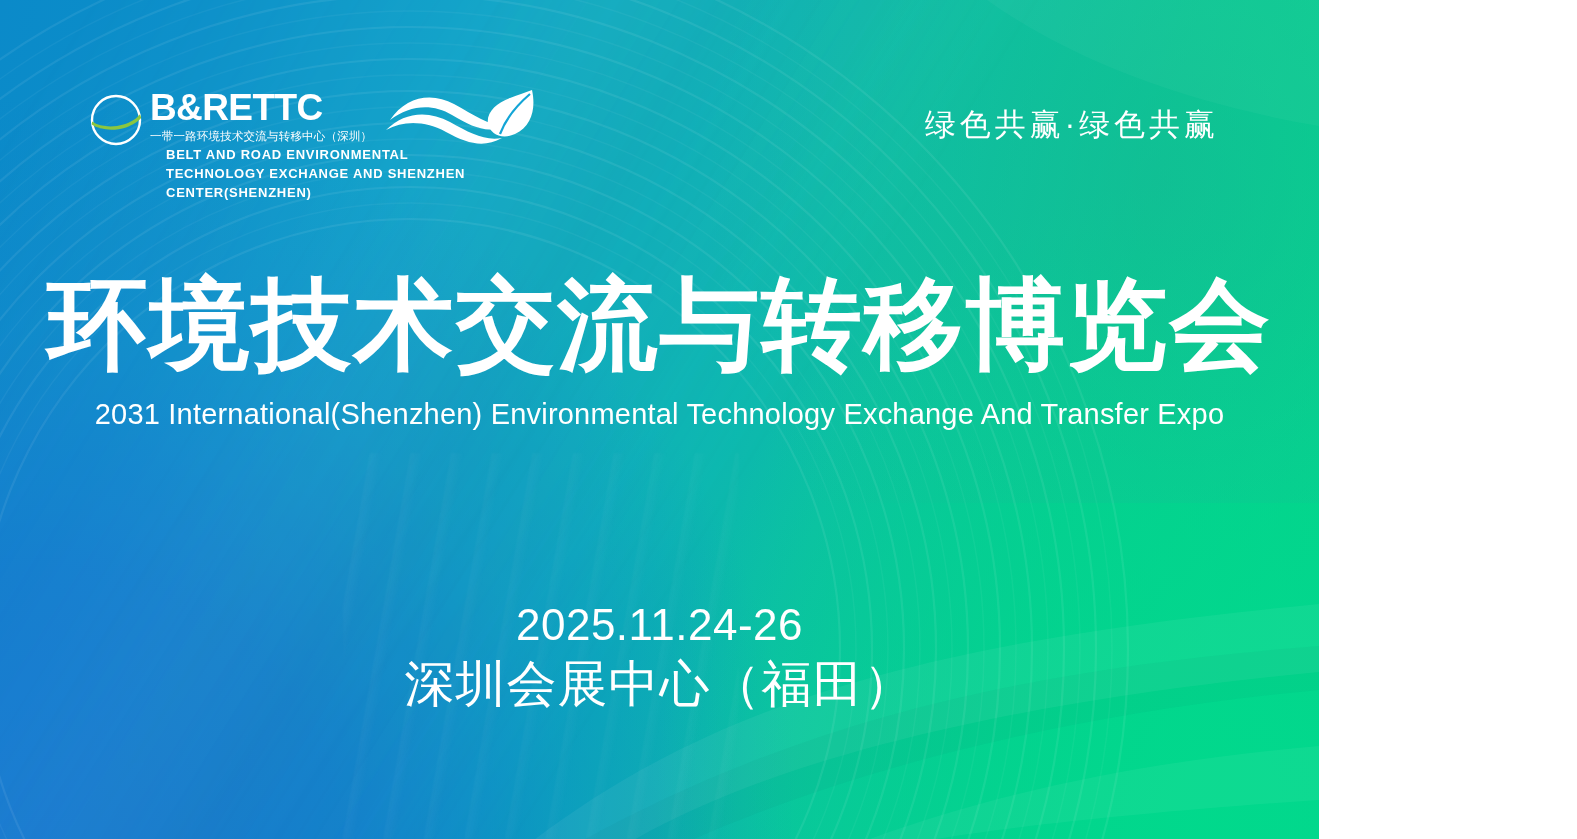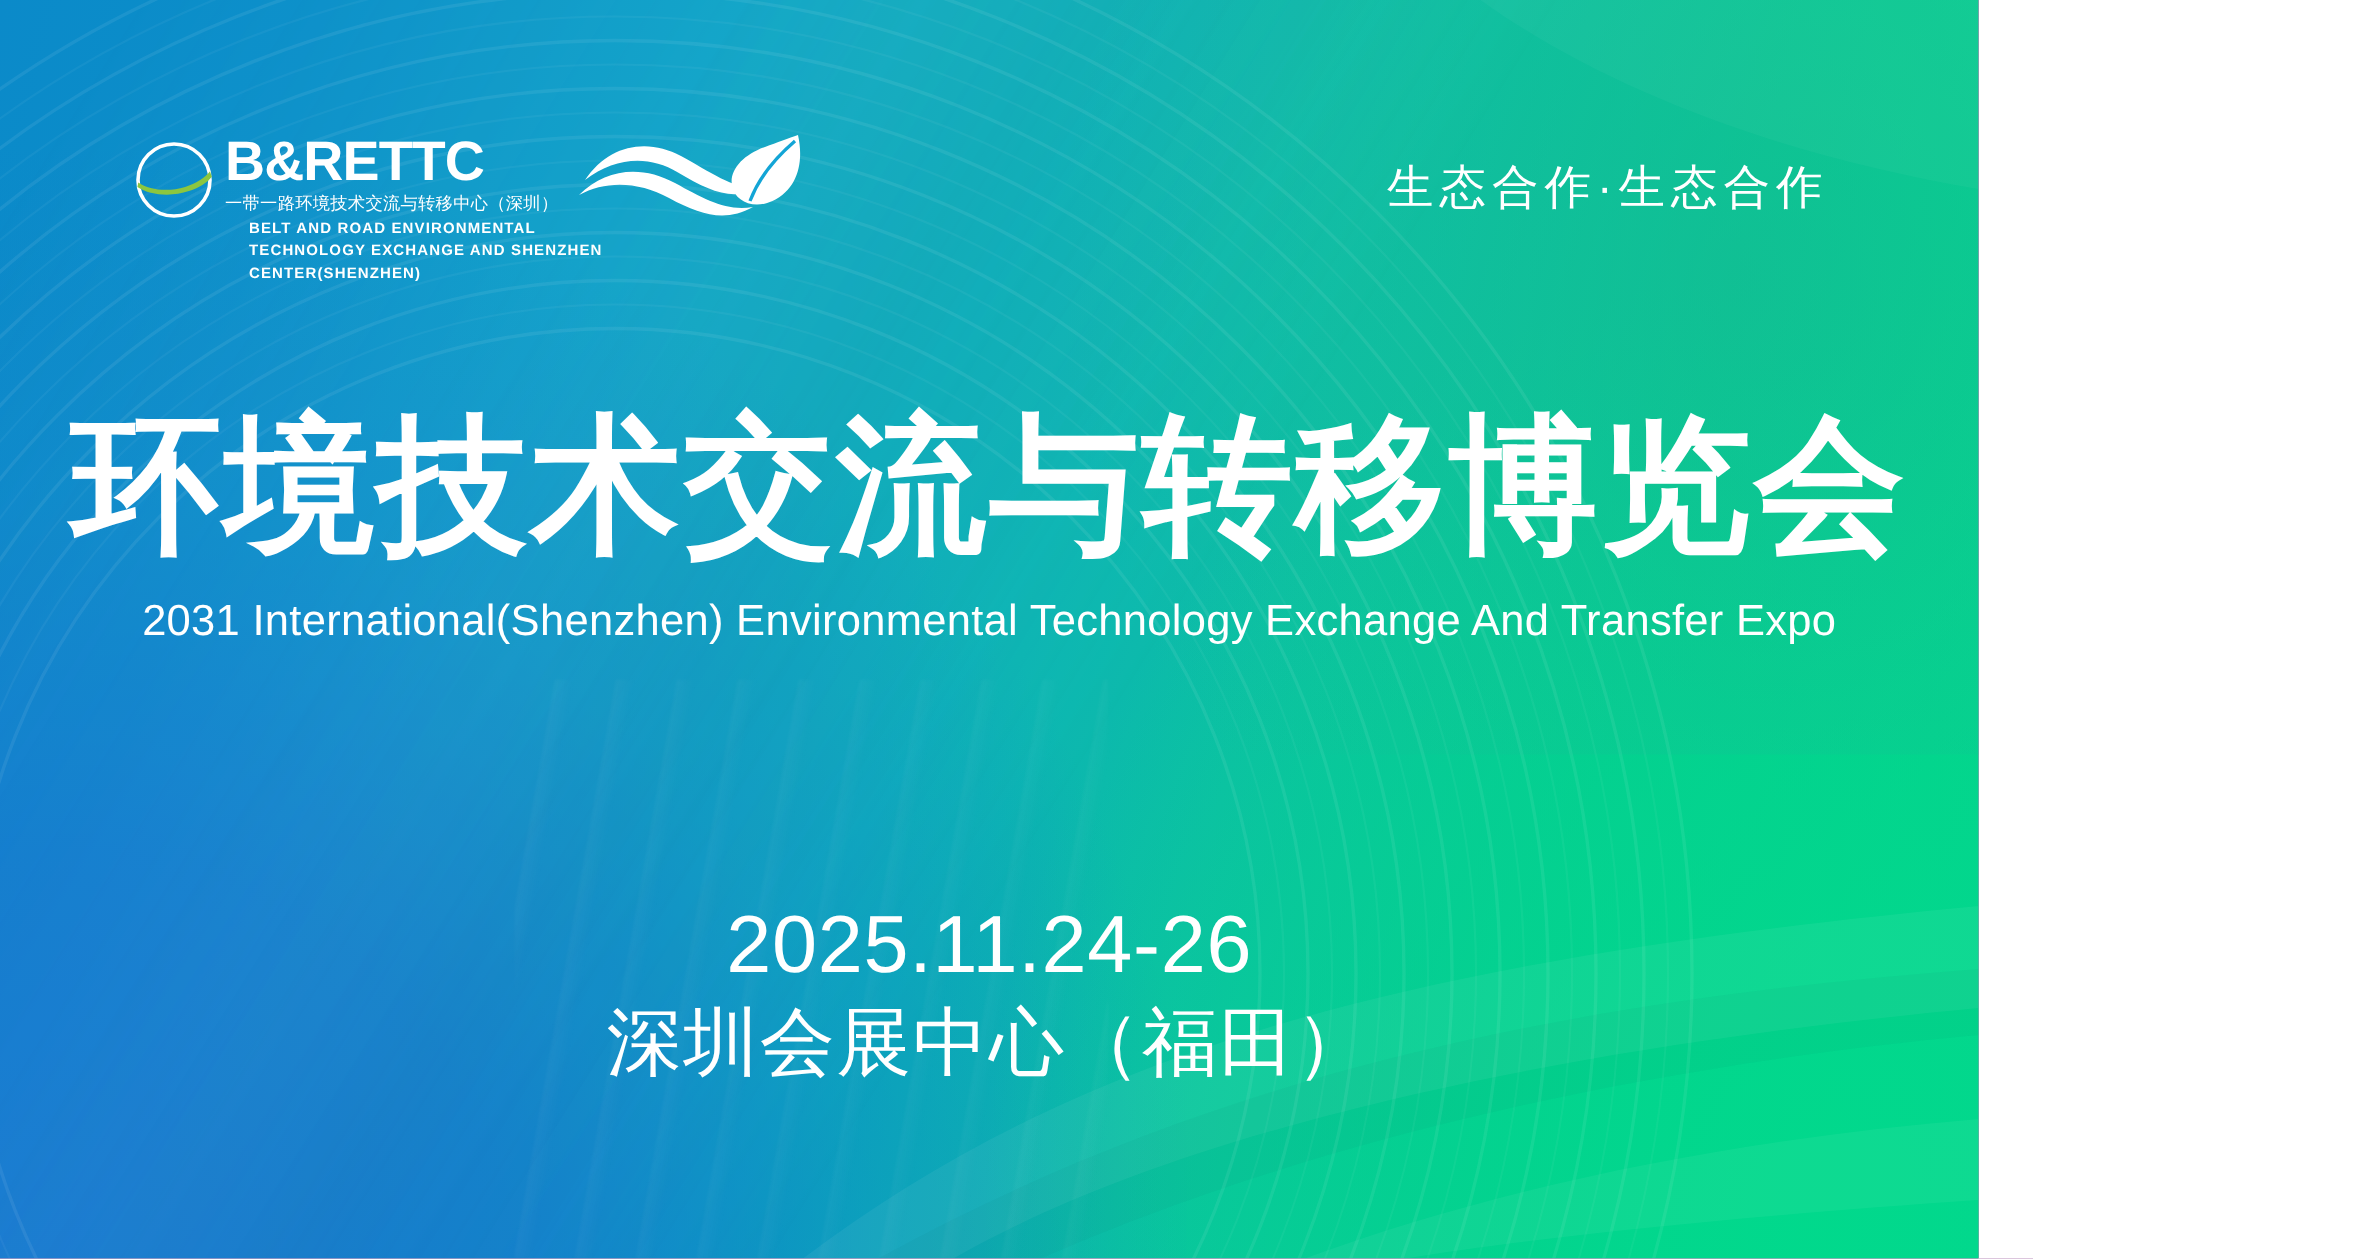--- a/index.html
+++ b/index.html
@@ -156,21 +156,21 @@
   }
   .brettc-cn {
     font-size: 11.5px;
     color: #ffffff;
     line-height: 1.25;
     margin-top: 3px;
     white-space: nowrap;
     letter-spacing: 0.2px;
   }
   .brettc-en {
-    font-size: 10px;
+    font-size: 13px;
     font-weight: bold;
     color: #ffffff;
     line-height: 1.32;
     letter-spacing: 0.75px;
     margin-top: 2px;
     white-space: nowrap;
     padding-left: 16px;
   }
 
   .divider-rule {
@@ -257,21 +257,21 @@
     white-space: nowrap;
   }
 
   .info-block {
     position: absolute;
     left: 0; right: 0;
     top: 602px;
     text-align: center;
   }
   .info-date {
-    font-size: 54px;
+    font-size: 44px;
     color: #ffffff;
     letter-spacing: 0.5px;
     line-height: 1.05;
     white-space: nowrap;
   }
   .info-venue {
     font-size: 50px;
     color: #ffffff;
     letter-spacing: 1px;
     line-height: 1.05;
@@ -361,21 +361,21 @@
           <path d="M2,44 C20,26 44,24 66,36 C86,47 100,55 118,52 C100,62 84,58 62,46
                    C42,35 20,34 2,44 Z" fill="#ffffff"></path>
 
           <path d="M148,4 C152,22 148,40 131,48 C118,54 106,48 104,38
                    C102,27 112,17 126,12 C134,9 142,6 148,4 Z" fill="#ffffff"></path>
           <path d="M146,8 C132,20 122,32 116,48" fill="none" stroke="#13a5d6" stroke-width="2.2"></path>
         </svg>
       </div>
     </div>
 
-    <div class="slogan">生态合作·生态合作</div>
+    <div class="slogan">绿色共赢·绿色共赢</div>
   </div>
 
   <div class="center-block">
     <div class="title-cn-2">环境技术交流与转移博览会</div>
     <div class="title-en">2031 International(Shenzhen) Environmental Technology Exchange And Transfer Expo</div>
   </div>
 
   <div class="info-block">
     <div class="info-date">2025.11.24-26</div>
     <div class="info-venue">深圳会展中心（福田）</div>

